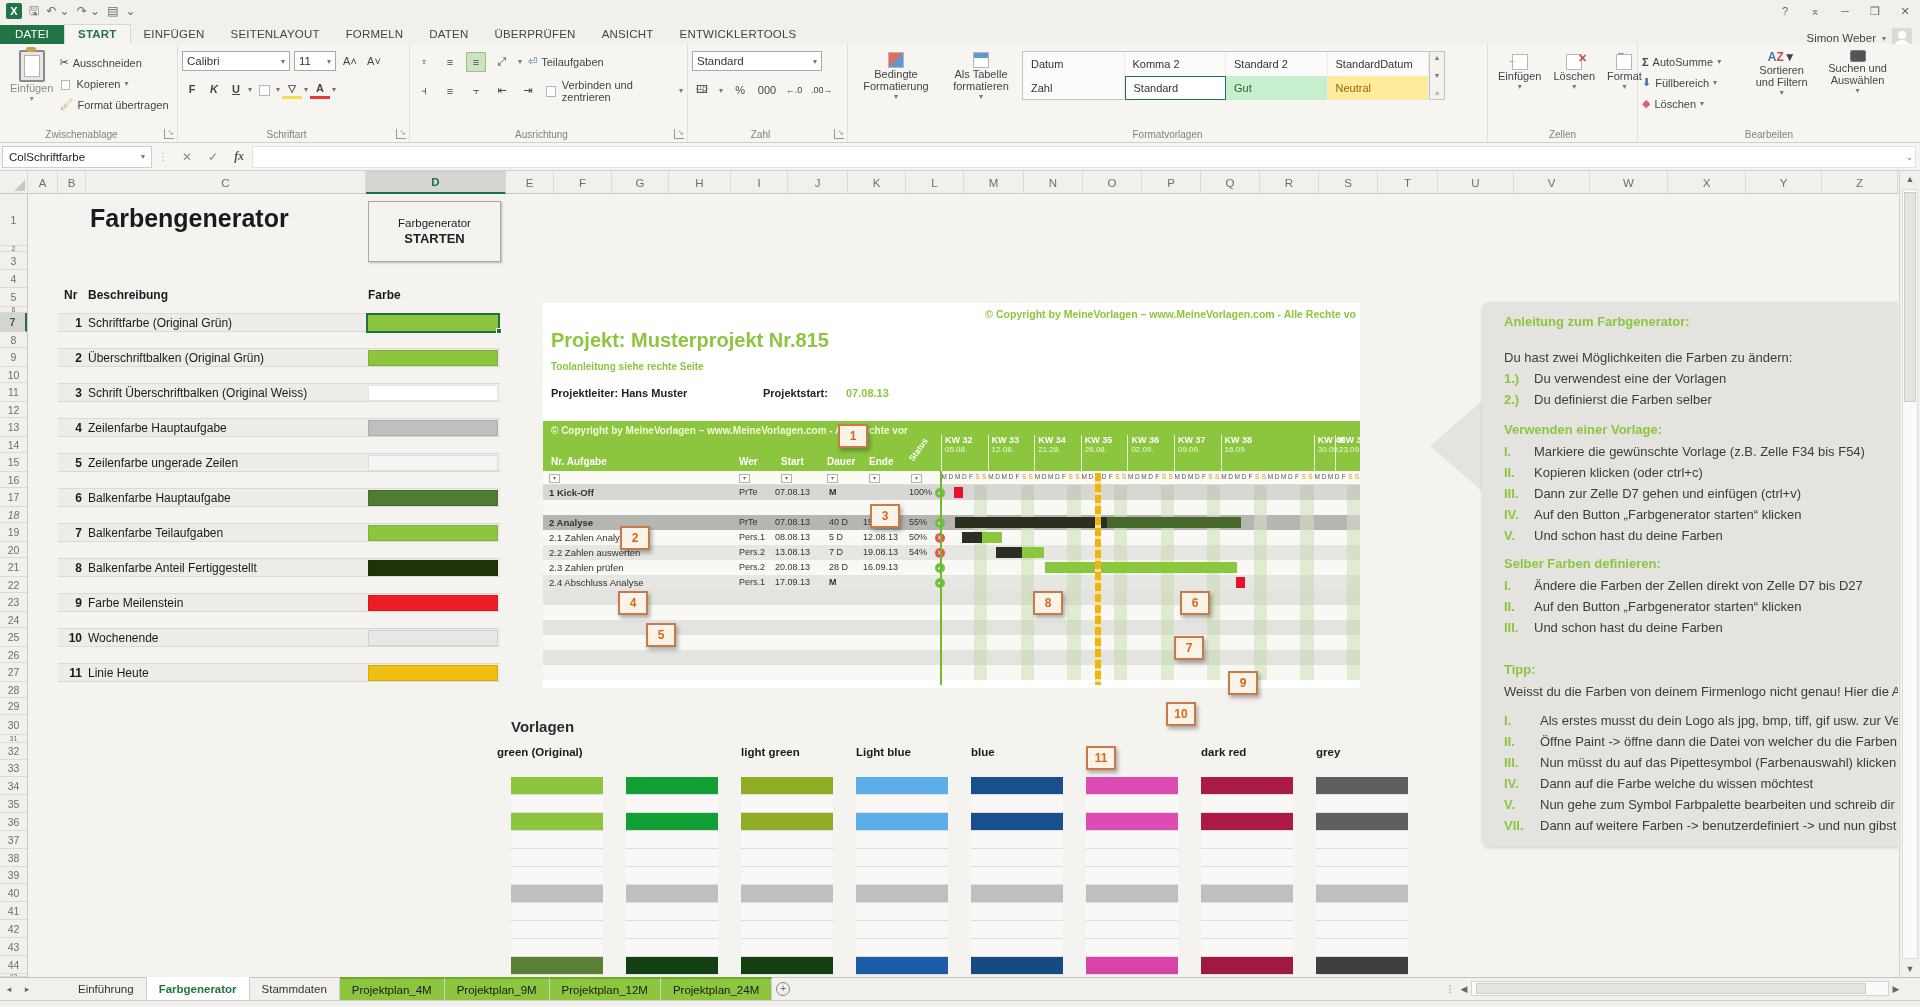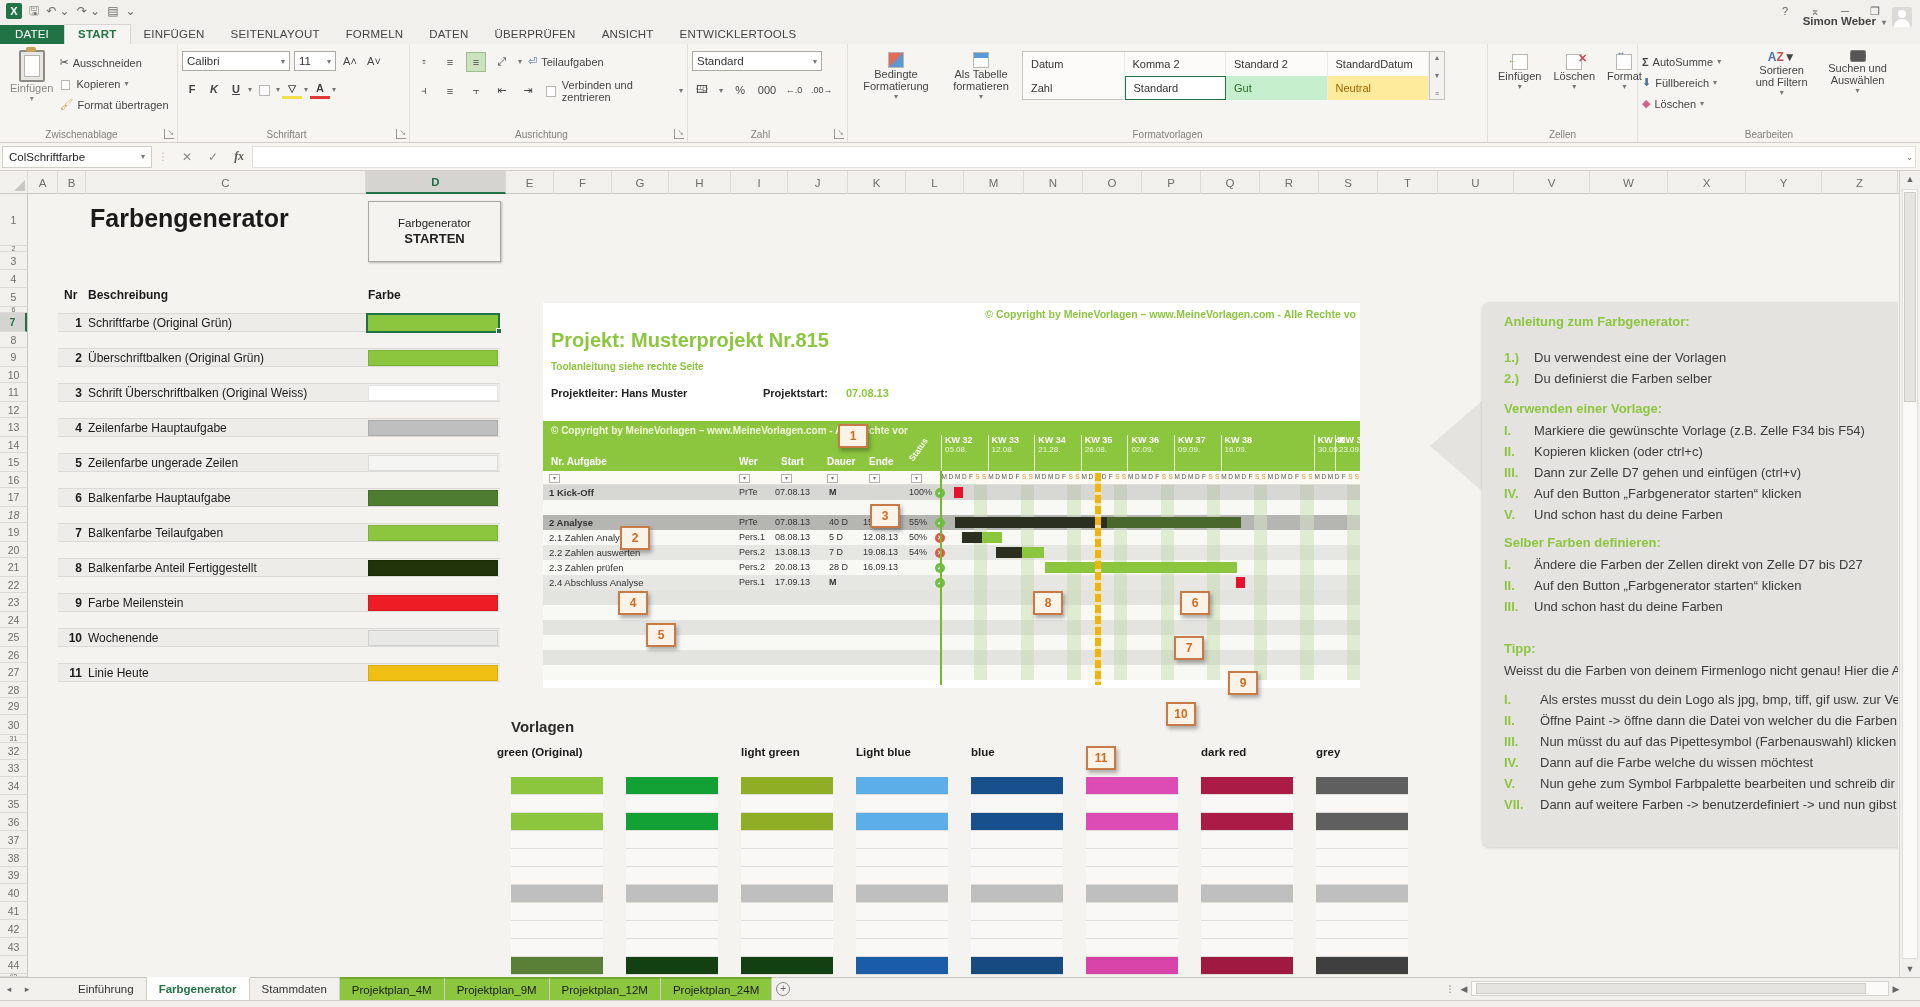--- a/index.html
+++ b/index.html
@@ -10,21 +10,21 @@
   .xl-logo { width:16px; height:16px; background:#217346; color:#fff; font-weight:bold; font-size:11px; display:flex; align-items:center; justify-content:center; border-radius:2px; }
   .qat-ic { color:#6d6d6b; font-size:12px; line-height:1; }
   .win-title { position:absolute; left:0; right:0; text-align:center; font-size:12px; color:#444; }
   .win-controls { position:absolute; right:0; top:0; height:22px; display:flex; }
   .win-btn { width:30px; height:22px; display:flex; align-items:center; justify-content:center; color:#666; font-size:11px; }
   
   #tabrow { position:absolute; left:0; top:22px; width:1920px; height:22px; background:#F1F0ED; display:flex; align-items:flex-end; }
   .rtab { padding:3px 13px 4px; font-size:11.5px; color:#444; letter-spacing:.2px; }
   .rtab.datei { background:#217346; color:#fff; padding:3px 15px 4px; }
   .rtab.active { background:#F6F5F2; color:#217346; border:1px solid #D8D6D2; border-bottom:none; font-weight:bold; }
-  #account { position:absolute; right:8px; top:7px; display:flex; align-items:flex-end; gap:6px; font-size:11.5px; color:#444;font-weight:bold; }
+  #account { position:absolute; right:8px; top:28px; display:flex; align-items:center; gap:6px; font-size:11.5px; color:#444; }
   .avatar { width:20px; height:20px; border-radius:2px; background:#DCDAD6; position:relative; overflow:hidden; }
   .avatar:before { content:""; position:absolute; left:6px; top:3px; width:8px; height:8px; border-radius:50%; background:#FFF; }
   .avatar:after { content:""; position:absolute; left:2px; top:12px; width:16px; height:10px; border-radius:8px 8px 0 0; background:#FFF; }
   
   #ribbon { position:absolute; left:0; top:44px; width:1920px; height:99px; background:#F6F5F2; border-bottom:1px solid #D2CFCA; display:flex; }
   .rgroup { position:relative; height:98px; border-right:1px solid #E2E0DC; padding:4px 4px 18px; }
   .rg-label { position:absolute; bottom:2px; left:0; right:14px; text-align:center; font-size:10px; color:#83817D; }
   .rg-dlg { position:absolute; right:3px; bottom:3px; width:10px; height:10px; border-left:1px solid #9a9895; border-bottom:1px solid #9a9895; color:#9a9895; font-size:8px; line-height:8px; text-align:right; }
   .rbtn-big { display:flex; flex-direction:column; align-items:center; font-size:11px; color:#444; padding:2px 6px; }
   .rsmall { font-size:11px; color:#444; display:flex; align-items:center; gap:4px; height:21px; }
@@ -974,20 +974,21 @@
       <div class="v-cell" style="left: 1288px; top: 709px;"></div>
       <div class="v-cell" style="left: 1288px; top: 727px;"></div>
       <div class="v-cell" style="left: 1288px; top: 745px;"></div>
       <div class="v-cell" style="left: 1288px; top: 763px; background: rgb(63, 63, 63);"></div>
     </div>
 
   <div id="panel-arrow"></div>
   <div id="panel">
       <div class="p-h">Anleitung zum Farbgenerator:</div>
       <div class="p-gap"></div>
+      <div class="p-t">Du hast zwei Möglichkeiten die Farben zu ändern:</div>
       <div class="p-item">
         <div class="p-num">1.)</div>
         <div class="p-t">Du verwendest eine der Vorlagen</div>
       </div>
       <div class="p-item">
         <div class="p-num">2.)</div>
         <div class="p-t">Du definierst die Farben selber</div>
       </div>
       <div class="p-gap" style="height: 12px;"></div>
       <div class="p-h">Verwenden einer Vorlage:</div>

